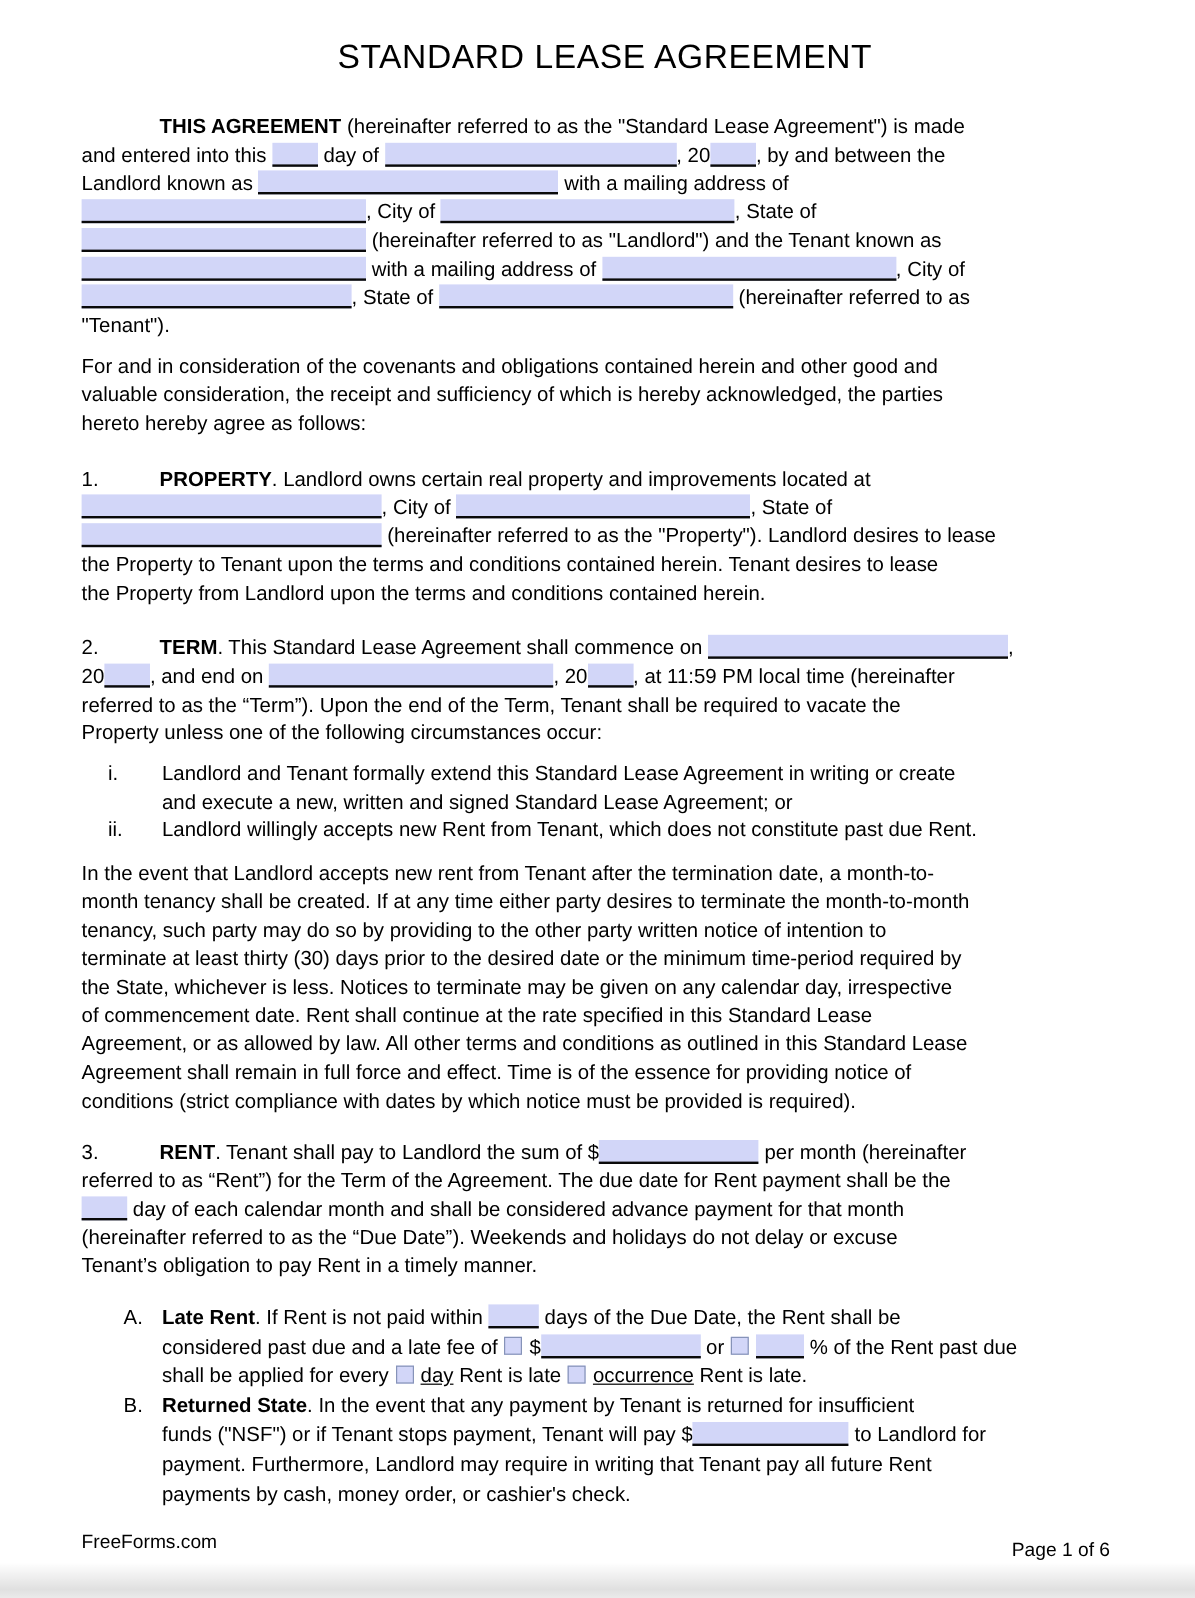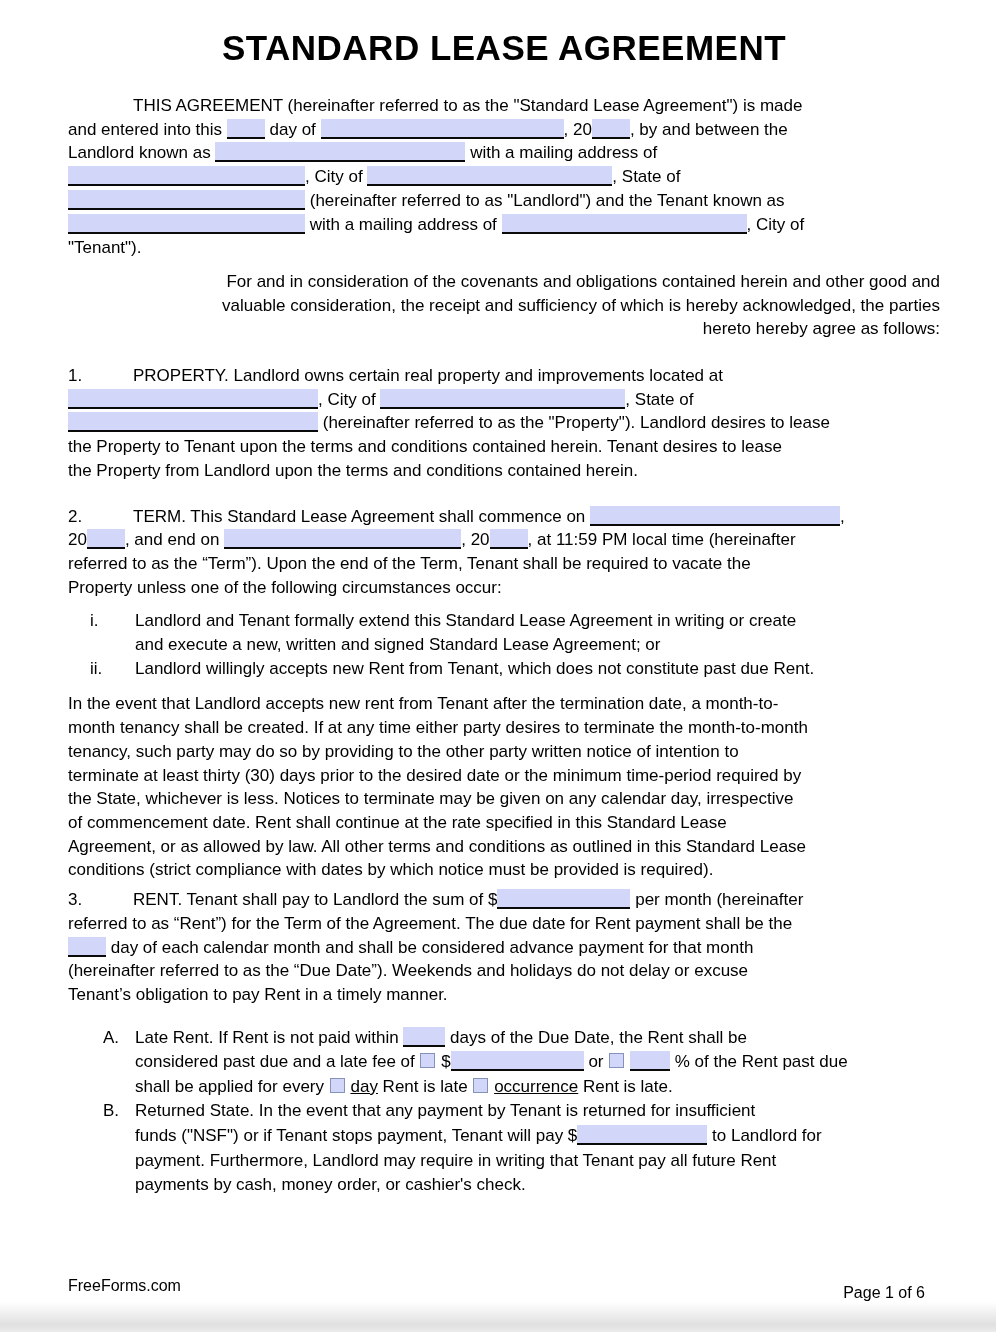--- a/index.html
+++ b/index.html
@@ -6,27 +6,27 @@
   body{
     width:996px;height:1332px;position:relative;background:#ffffff;
     font-family:"Liberation Sans","DejaVu Sans",sans-serif;
     color:#000;overflow:hidden;
   }
   .content{
     position:absolute;left:68px;top:30px;width:872px;
     font-size:17px;line-height:23.7px;
   }
   h1.doc-title{
-    font-size:35px;line-height:36px;font-weight:bold;text-align:center;
+    font-size:28px;line-height:36px;font-weight:normal;text-align:center;
     margin:0 0 28px 0;letter-spacing:0.5px;
   }
   .block{margin:0;}
   .line{white-space:pre;}
   .txt{white-space:pre;}
-  .bold{font-weight:normal;white-space:pre;}
+  .bold{font-weight:bold;white-space:pre;}
   .uline{text-decoration:underline;white-space:pre;}
   .marker{display:inline-block;white-space:pre;}
   .blank{
     display:inline-block;height:18px;vertical-align:-4px;
     background:var(--field-fill,#d2d6f8);
     border-bottom:2px solid #0a0a0a;
   }
   .checkbox{
     display:inline-block;width:13px;height:13px;vertical-align:-1px;
     background:var(--field-fill,#d2d6f8);
@@ -47,23 +47,24 @@
 <div class="content">
   <h1 class="doc-title">STANDARD LEASE AGREEMENT</h1>
   <div>
       <div class="block" style="margin-bottom: 10px;">
         <div class="line" style="padding-left: 65px;"><span class="bold">THIS AGREEMENT</span><span class="txt"> (hereinafter referred to as the "Standard Lease Agreement") is made</span></div>
         <div class="line"><span class="txt">and entered into this </span><span class="blank" style="width: 38px;"></span><span class="txt"> day of </span><span class="blank" style="width: 243px;"></span><span class="txt">, 20</span><span class="blank" style="width: 38px;"></span><span class="txt">, by and between the</span></div>
         <div class="line"><span class="txt">Landlord known as </span><span class="blank" style="width: 250px;"></span><span class="txt"> with a mailing address of</span></div>
         <div class="line"><span class="blank" style="width: 237px;"></span><span class="txt">, City of </span><span class="blank" style="width: 245px;"></span><span class="txt">, State of</span></div>
         <div class="line"><span class="blank" style="width: 237px;"></span><span class="txt"> (hereinafter referred to as "Landlord") and the Tenant known as</span></div>
         <div class="line"><span class="blank" style="width: 237px;"></span><span class="txt"> with a mailing address of </span><span class="blank" style="width: 245px;"></span><span class="txt">, City of</span></div>
+        <div class="line"><span class="blank" style="width: 225px;"></span><span class="txt">, State of </span><span class="blank" style="width: 245px;"></span><span class="txt"> (hereinafter referred to as</span></div>
         <div class="line"><span class="txt">"Tenant").</span></div>
       </div>
-      <div class="block" style="margin-bottom: 23px; text-align: right;">
+      <div class="block" style="margin-bottom: 23px;">
         <div class="line"><span class="txt">For and in consideration of the covenants and obligations contained herein and other good and</span></div>
         <div class="line"><span class="txt">valuable consideration, the receipt and sufficiency of which is hereby acknowledged, the parties</span></div>
         <div class="line"><span class="txt">hereto hereby agree as follows:</span></div>
       </div>
       <div class="block" style="margin-bottom: 22px;">
         <div class="line"><span class="marker" style="width: 65px;">1.</span><span class="bold">PROPERTY</span><span class="txt">. Landlord owns certain real property and improvements located at</span></div>
         <div class="line"><span class="blank" style="width: 250px;"></span><span class="txt">, City of </span><span class="blank" style="width: 245px;"></span><span class="txt">, State of</span></div>
         <div class="line"><span class="blank" style="width: 250px;"></span><span class="txt"> (hereinafter referred to as the "Property"). Landlord desires to lease</span></div>
         <div class="line"><span class="txt">the Property to Tenant upon the terms and conditions contained herein. Tenant desires to lease</span></div>
         <div class="line"><span class="txt">the Property from Landlord upon the terms and conditions contained herein.</span></div>
@@ -72,28 +73,29 @@
         <div class="line"><span class="marker" style="width: 65px;">2.</span><span class="bold">TERM</span><span class="txt">. This Standard Lease Agreement shall commence on </span><span class="blank" style="width: 250px;"></span><span class="txt">,</span></div>
         <div class="line"><span class="txt">20</span><span class="blank" style="width: 38px;"></span><span class="txt">, and end on </span><span class="blank" style="width: 237px;"></span><span class="txt">, 20</span><span class="blank" style="width: 38px;"></span><span class="txt">, at 11:59 PM local time (hereinafter</span></div>
         <div class="line"><span class="txt">referred to as the “Term”). Upon the end of the Term, Tenant shall be required to vacate the</span></div>
         <div class="line"><span class="txt">Property unless one of the following circumstances occur:</span></div>
       </div>
       <div class="block" style="margin-bottom: 12px;">
         <div class="line" style="padding-left: 22px;"><span class="marker" style="width: 45px;">i.</span><span class="txt">Landlord and Tenant formally extend this Standard Lease Agreement in writing or create</span></div>
         <div class="line" style="padding-left: 67px;"><span class="txt">and execute a new, written and signed Standard Lease Agreement; or</span></div>
         <div class="line" style="padding-left: 22px;"><span class="marker" style="width: 45px;">ii.</span><span class="txt">Landlord willingly accepts new Rent from Tenant, which does not constitute past due Rent.</span></div>
       </div>
-      <div class="block" style="margin-bottom: 6px;">
+      <div class="block" style="margin-bottom: 19px;">
         <div class="line"><span class="txt">In the event that Landlord accepts new rent from Tenant after the termination date, a month-to-</span></div>
         <div class="line"><span class="txt">month tenancy shall be created. If at any time either party desires to terminate the month-to-month</span></div>
         <div class="line"><span class="txt">tenancy, such party may do so by providing to the other party written notice of intention to</span></div>
         <div class="line"><span class="txt">terminate at least thirty (30) days prior to the desired date or the minimum time-period required by</span></div>
         <div class="line"><span class="txt">the State, whichever is less. Notices to terminate may be given on any calendar day, irrespective</span></div>
         <div class="line"><span class="txt">of commencement date. Rent shall continue at the rate specified in this Standard Lease</span></div>
         <div class="line"><span class="txt">Agreement, or as allowed by law. All other terms and conditions as outlined in this Standard Lease</span></div>
+        <div class="line"><span class="txt">Agreement shall remain in full force and effect. Time is of the essence for providing notice of</span></div>
         <div class="line"><span class="txt">conditions (strict compliance with dates by which notice must be provided is required).</span></div>
       </div>
       <div class="block" style="margin-bottom: 19px;">
         <div class="line"><span class="marker" style="width: 65px;">3.</span><span class="bold">RENT</span><span class="txt">. Tenant shall pay to Landlord the sum of $</span><span class="blank" style="width: 133px;"></span><span class="txt"> per month (hereinafter</span></div>
         <div class="line"><span class="txt">referred to as “Rent”) for the Term of the Agreement. The due date for Rent payment shall be the</span></div>
         <div class="line"><span class="blank" style="width: 38px;"></span><span class="txt"> day of each calendar month and shall be considered advance payment for that month</span></div>
         <div class="line"><span class="txt">(hereinafter referred to as the “Due Date”). Weekends and holidays do not delay or excuse</span></div>
         <div class="line"><span class="txt">Tenant’s obligation to pay Rent in a timely manner.</span></div>
       </div>
       <div class="block" style="margin-bottom: 0px; line-height: 24.6px;">

